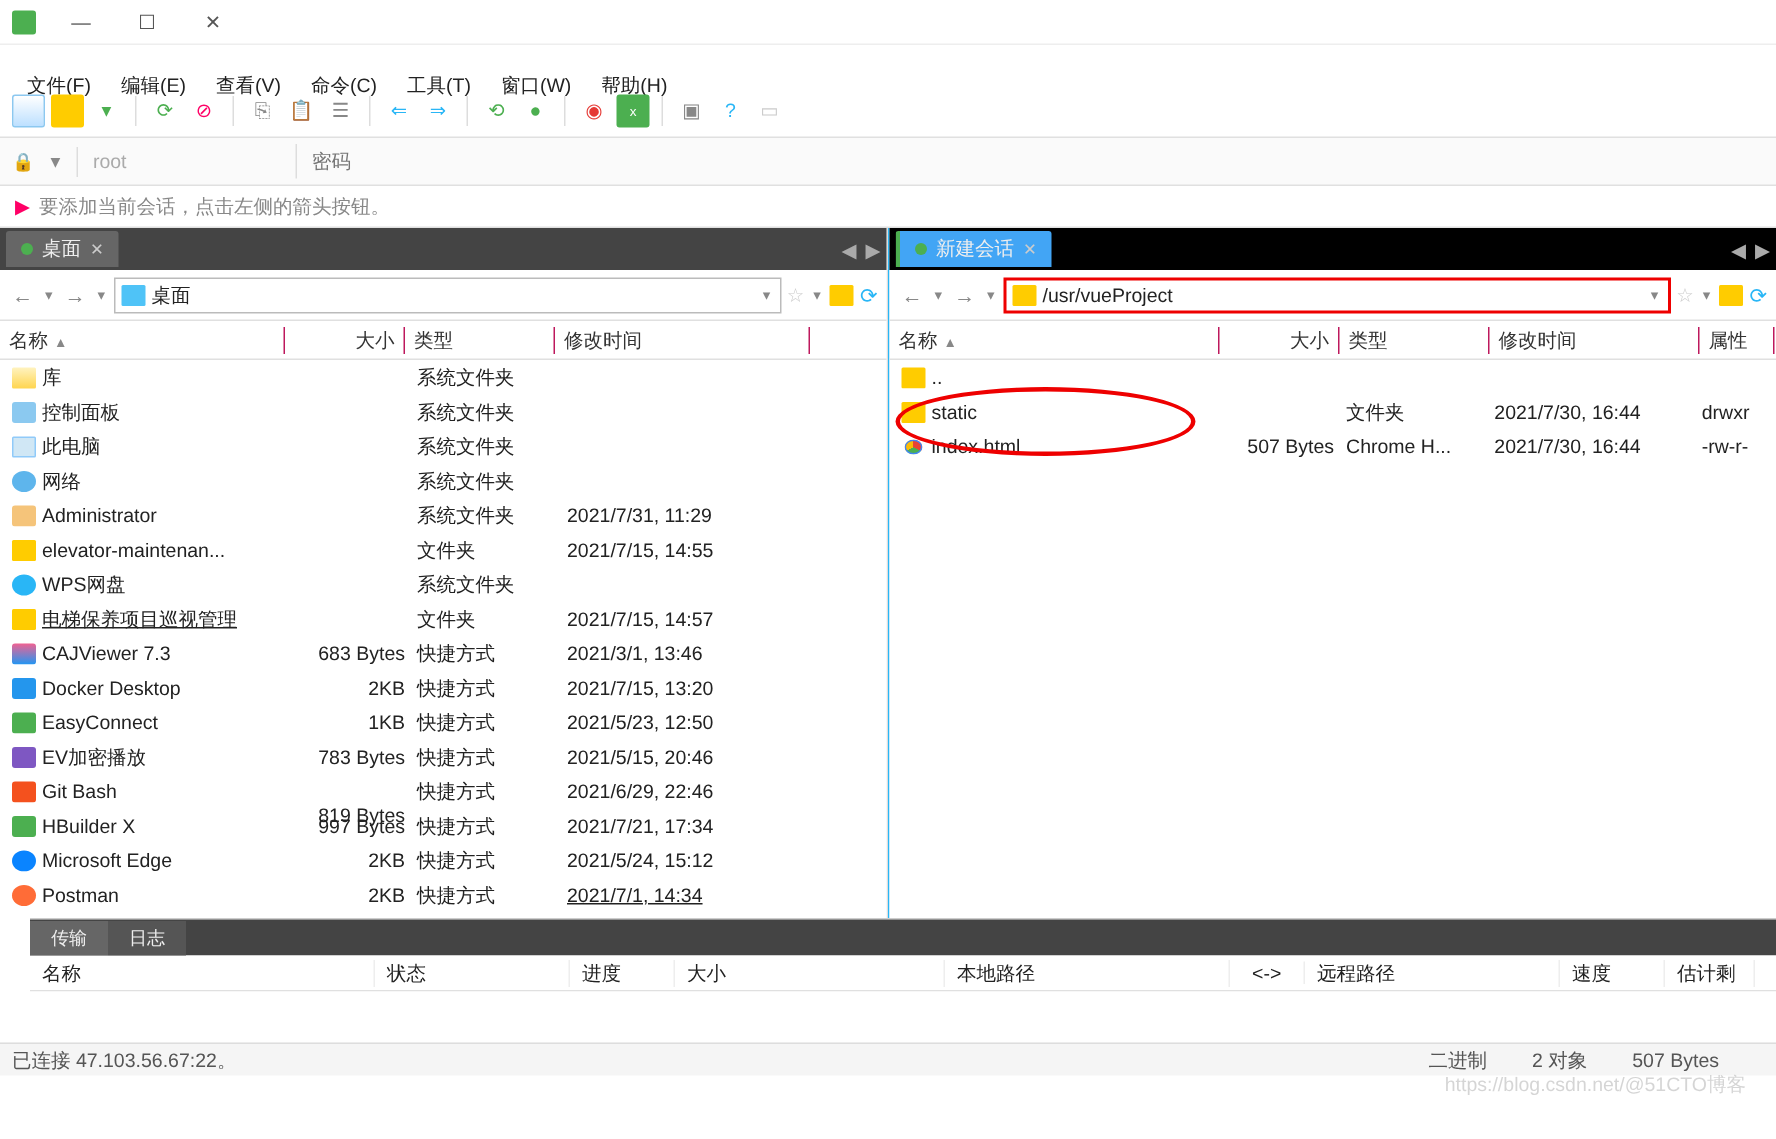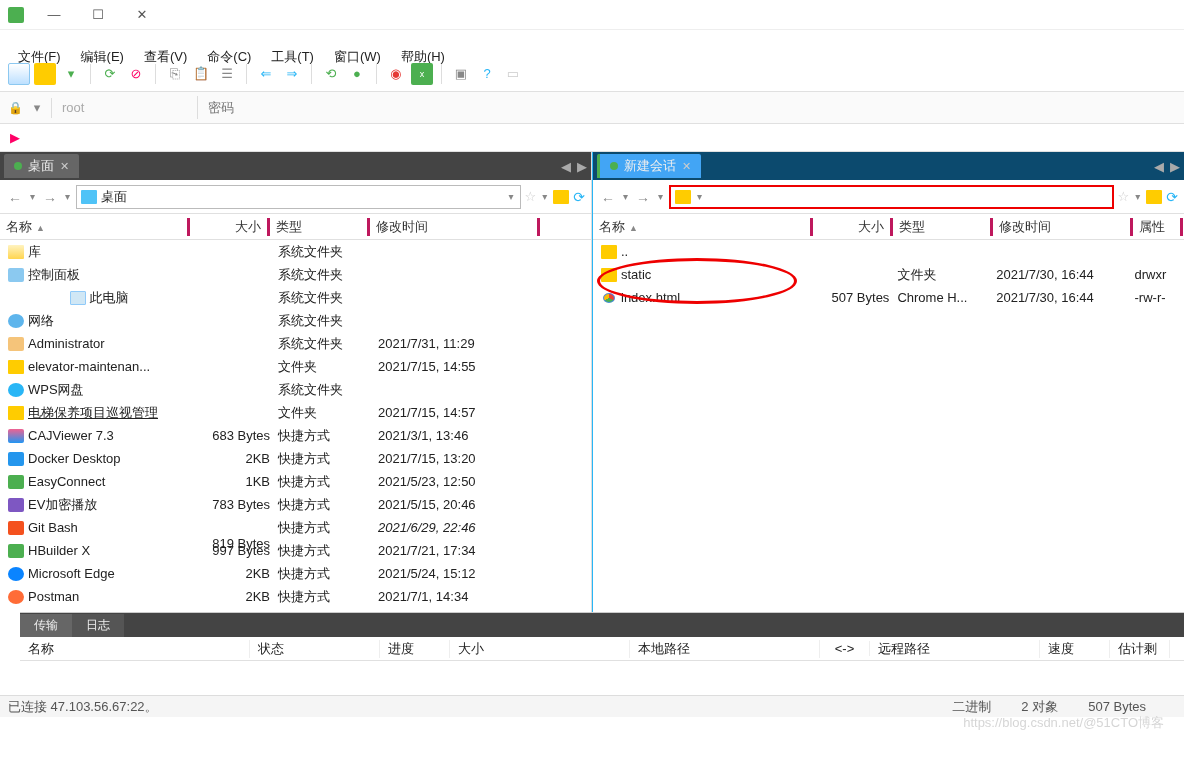--- a/index.html
+++ b/index.html
@@ -33,21 +33,21 @@
 .navrow .arrow { color: #888; padding: 0 2px; font-size: 14px; }
 .navrow .dd2 { color: #888; font-size: 10px; padding: 0 2px; }
 .pathbox { flex: 1; height: 24px; border: 1px solid #bbb; display: flex; align-items: center; padding: 0 4px; gap: 4px; background: #fff; }
 .pathbox.red { border: 2px solid #e00; }
 .pathbox .picon { width: 16px; height: 14px; background: #fc0; border-radius: 1px; }
 .pathbox .ptext { flex: 1; }
 .navrow .star { color: #ccc; }
 .navrow .fld { width: 16px; height: 14px; background: #fc0; border-radius: 1px; }
 .navrow .refresh { color: #29b6f6; font-size: 14px; }
 .colhead { height: 26px; display: flex; align-items: center; border-bottom: 1px solid #e0e0e0; background: #fff; font-size: 12px; color: #333; }
-.colhead > div { padding: 0 6px; border-right: 3px solid #be185d; overflow: hidden; white-space: nowrap; }
+.colhead > div { padding: 0 6px; border-right: 1px solid #be185d; overflow: hidden; white-space: nowrap; }
 .colhead .sortind { font-size: 9px; color: #888; margin-left: 4px; }
 .filelist { flex: 1; overflow: auto; background: #fff; position: relative; }
 .frow { height: 23px; display: flex; align-items: center; padding: 0 4px; }
 .frow > div { padding: 0 4px; overflow: hidden; white-space: nowrap; text-overflow: ellipsis; }
 .ficon { width: 16px; height: 14px; display: inline-block; margin-right: 4px; vertical-align: middle; }
 .ficon.folder { background: #fc0; border-radius: 1px; }
 .ficon.lib { background: linear-gradient(#fff3c0,#ffd54f); border-radius: 1px; }
 .ficon.cpanel { background: #8bc9f0; border-radius: 2px; }
 .ficon.pc { background: #d0e7f5; border: 1px solid #90caf9; border-radius: 1px; }
 .ficon.net { background: #5eb5ec; border-radius: 50%; }
@@ -123,20 +123,21 @@
 <div class="addrbar">
   <span class="lock">🔒</span>
   <span class="dd">▾</span>
   <div style="width:1px;height:20px;background:#ddd"></div>
   <input style="border-right: 1px solid rgb(221, 221, 221);" value="root">
   <input type="password" placeholder="密码" style="">
 </div>
 
 <div class="hint">
   <span class="flag">▶</span>
+  <span>要添加当前会话，点击左侧的箭头按钮。</span>
 </div>
 
 <div class="panes">
 
   <div class="pane">
     <div class="tabrow">
       <div class="tab">
         <span class="dot"></span>
         <span>桌面</span>
         <span class="close">✕</span>
@@ -174,21 +175,21 @@
           <div style="width: 100px;">系统文件夹</div>
           <div style="width: 170px;"></div>
         </div>
         <div class="frow">
           <div style="width: 190px;"><span class="ficon cpanel"></span>控制面板</div>
           <div style="width: 80px; text-align: right;"></div>
           <div style="width: 100px;">系统文件夹</div>
           <div style="width: 170px;"></div>
         </div>
         <div class="frow">
-          <div style="width: 190px; text-align: center;"><span class="ficon pc"></span>此电脑</div>
+          <div style="width: 190px;"><span class="ficon pc"></span>此电脑</div>
           <div style="width: 80px; text-align: right;"></div>
           <div style="width: 100px;">系统文件夹</div>
           <div style="width: 170px;"></div>
         </div>
         <div class="frow">
           <div style="width: 190px;"><span class="ficon net"></span>网络</div>
           <div style="width: 80px; text-align: right;"></div>
           <div style="width: 100px;">系统文件夹</div>
           <div style="width: 170px;"></div>
         </div>
@@ -237,62 +238,63 @@
         <div class="frow">
           <div style="width: 190px;"><span class="ficon ev"></span>EV加密播放</div>
           <div style="width: 80px; text-align: right;">783 Bytes</div>
           <div style="width: 100px;">快捷方式</div>
           <div style="width: 170px;">2021/5/15, 20:46</div>
         </div>
         <div class="frow">
           <div style="width: 190px;"><span class="ficon git"></span>Git Bash</div>
           <div style="width: 80px; text-align: right; margin-top: 32px;">819 Bytes</div>
           <div style="width: 100px;">快捷方式</div>
-          <div style="width: 170px; font-style: italic;">2021/6/29, 22:46</div>
+          <div style="width: 170px;">2021/6/29, 22:46</div>
         </div>
         <div class="frow">
           <div style="width: 190px;"><span class="ficon hb"></span>HBuilder X</div>
           <div style="width: 80px; text-align: right;">997 Bytes</div>
           <div style="width: 100px;">快捷方式</div>
           <div style="width: 170px;">2021/7/21, 17:34</div>
         </div>
         <div class="frow">
           <div style="width: 190px;"><span class="ficon edge"></span>Microsoft Edge</div>
           <div style="width: 80px; text-align: right;">2KB</div>
           <div style="width: 100px;">快捷方式</div>
           <div style="width: 170px;">2021/5/24, 15:12</div>
         </div>
         <div class="frow">
           <div style="width: 190px;"><span class="ficon pm"></span>Postman</div>
           <div style="width: 80px; text-align: right;">2KB</div>
           <div style="width: 100px;">快捷方式</div>
-          <div style="width: 170px;">2021/7/1, 14:34</div>
+          <div style="width: 170px; text-decoration: underline;">2021/7/1, 14:34</div>
         </div>
       </div>
   </div>
 
   <div class="pane" style="border-left:1px solid #29b6f6">
-    <div class="tabrow" style="background:#0c4a6e">
+    <div class="tabrow" style="background:#000000">
       <div class="tab active-green" style="background:#42a5f5">
         <span class="dot"></span>
         <span>新建会话</span>
         <span class="close">✕</span>
       </div>
       <div class="arrows">
           <span>◀</span>
           <span>▶</span>
         </div>
     </div>
     <div class="navrow">
       <span class="arrow">←</span>
         <span class="dd2">▾</span>
       <span class="arrow">→</span>
         <span class="dd2">▾</span>
       <div class="pathbox red">
         <span class="picon"></span>
+        <span class="ptext">/usr/vueProject</span>
         <span class="dd2">▾</span>
       </div>
       <span class="star">☆</span>
         <span class="dd2">▾</span>
       <span class="fld"></span>
       <span class="refresh">⟳</span>
     </div>
     <div class="colhead">
       <div style="width:220px"><span>名称</span><span class="sortind">▲</span></div>
       <div style="width:80px;text-align:right">大小</div>

